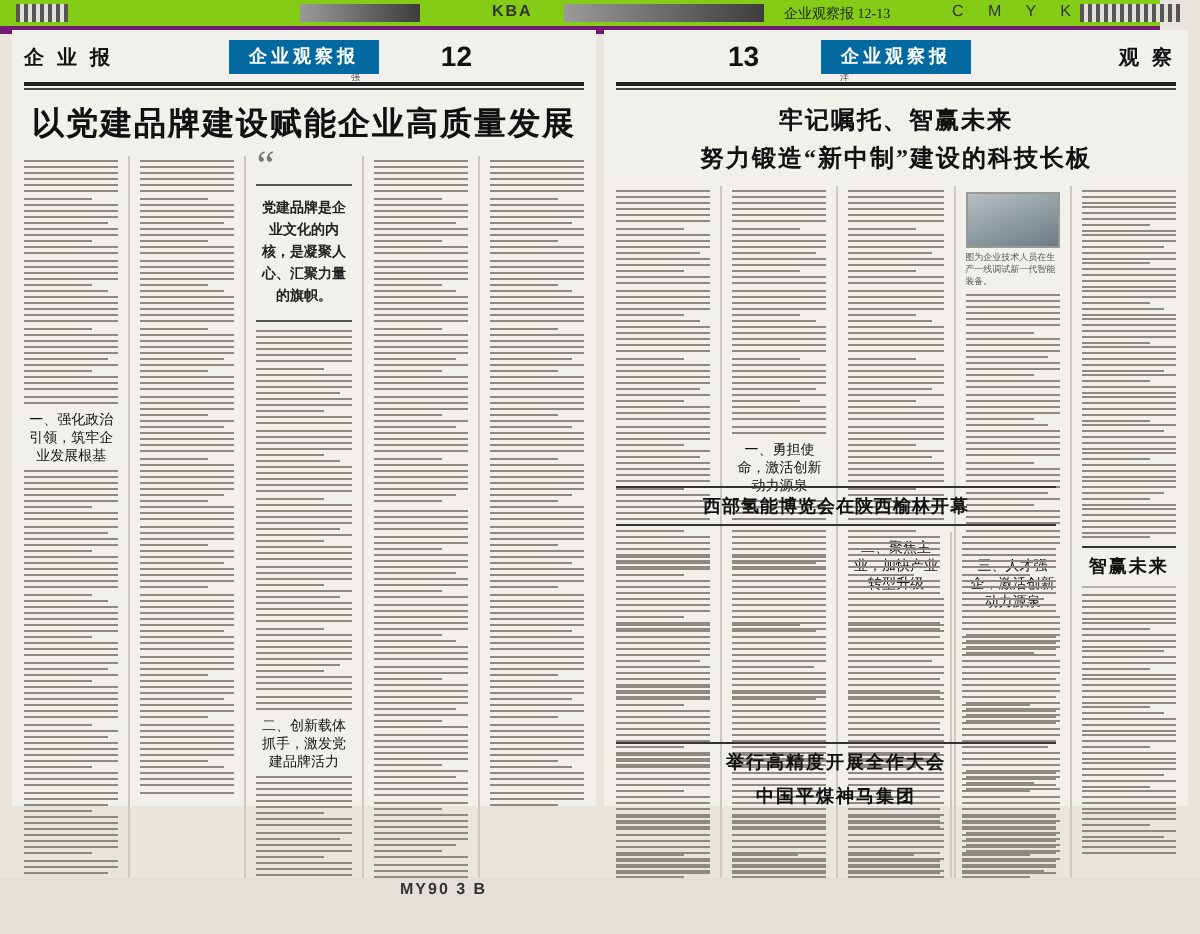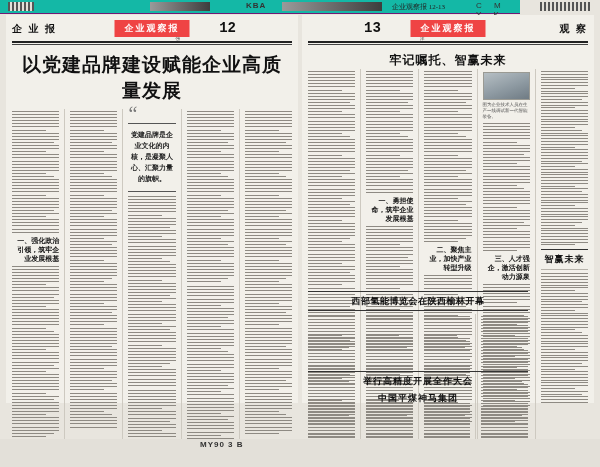--- a/index.html
+++ b/index.html
@@ -15,24 +15,24 @@
     width: 600px;
     height: 467px;
     background: #e8e5de;
     overflow: hidden;
   }
 
   
   .topbar {
     position: absolute;
     top: 0; left: 0;
-    width: 520px;
+    width: 580px;
     height: 13px;
-    background: #14b8a6;
-    border-bottom: 1px solid #701a75;
+    background: #84cc16;
+    border-bottom: 4px solid #701a75;
   }
   .kba {
     position: absolute;
     left: 246px; top: 1px;
     font-family: "Liberation Sans", sans-serif;
     font-size: 8px;
     font-weight: bold;
     letter-spacing: 1px;
     color: #333;
   }
@@ -88,31 +88,31 @@
     letter-spacing: 2px;
     color: #111;
   }
   .mh-name.l { left: 0; }
   .mh-name.r { right: 0; text-align: right; }
   .mh-center {
     position: absolute;
     left: 50%;
     transform: translateX(-50%);
     top: 1px;
-    background: #ef4444;
+    background: #0369a1;
     color: #fff;
     font-size: 9px;
     letter-spacing: 2px;
     padding: 2px 10px;
     font-weight: bold;
   }
   .mh-pg {
     position: absolute;
     top: 1px;
-    font-family: Liberation Mono, monospace;
+    font-family: Liberation Sans, sans-serif;
     font-size: 14px;
     font-weight: bold;
     color: #111;
   }
   .mh-pg.l { right: 56px; }
   .mh-pg.r { left: 56px; }
   .mh-meta {
     position: absolute;
     top: 5px;
     font-size: 4.5px;
@@ -129,45 +129,44 @@
 
   
   .headline {
     text-align: center;
     font-weight: bold;
     color: #111;
     letter-spacing: 1px;
   }
   .h-main-l {
     margin: 7px 8px 5px 8px;
-    font-size: 19px;
+    font-size: 16px;
   }
   .h-main-r1 {
     margin: 7px 8px 0 8px;
     font-size: 12px;
   }
   .h-main-r2 {
     margin: 2px 8px 5px 8px;
     font-size: 12px;
   }
   .h-sub {
     text-align: center;
     font-weight: bold;
     font-size: 9px;
     color: #111;
     letter-spacing: .5px;
     padding: 3px 0 2px 0;
     border-top: 1px solid #333;
     border-bottom: 1px solid #333;
     margin-bottom: 3px;
-    margin-top: 48px;
   }
   .h-block {
-    text-align: right;
-    font-weight: bold;
+    text-align: center;
+    font-weight: normal;
     font-size: 7px;
     color: #111;
     margin: 4px 0 2px 0;
     line-height: 9px;
   }
 
   
   .cols {
     display: flex;
     margin: 0 6px;
@@ -574,20 +573,21 @@
             <span></span>
             <span></span>
             <span></span>
           <span></span>
             <span></span>
             <span></span>
             <span></span>
             <span></span>
             <span></span>
         </div>
+        <div class="h-block">二、创新载体抓手，激发党建品牌活力</div>
         <div class="txt">
           <span></span>
             <span></span>
             <span></span>
             <span></span>
             <span></span>
             <span></span>
             <span></span>
           <span></span>
             <span></span>
@@ -854,20 +854,21 @@
     <div class="masthead">
       <div class="mh-pg r">13</div>
       <div class="mh-meta r">2023年12月13日 星期三
 责任编辑：张 华 美编：刘 洋</div>
       <div class="mh-center">企业观察报</div>
       <div class="mh-name r">观 察</div>
     </div>
     <div class="rule-thin"></div>
 
     <div class="headline h-main-r1">牢记嘱托、智赢未来</div>
+    <div class="headline h-main-r2">努力锻造“新中制”建设的科技长板</div>
 
     <div class="cols">
 
       <div class="col">
         <div class="txt">
           <span></span>
             <span></span>
             <span></span>
             <span></span>
             <span></span>
@@ -1026,21 +1027,21 @@
             <span></span>
             <span></span>
             <span></span>
             <span></span>
           <span></span>
             <span></span>
             <span></span>
             <span></span>
             <span></span>
         </div>
-        <div class="h-block">一、勇担使命，筑牢企业发展根基</div>
+        <div class="h-block">一、勇担使命，激活创新动力源泉</div>
         <div class="txt">
           <span></span>
             <span></span>
             <span></span>
             <span></span>
             <span></span>
             <span></span>
             <span></span>
           <span></span>
             <span></span>

